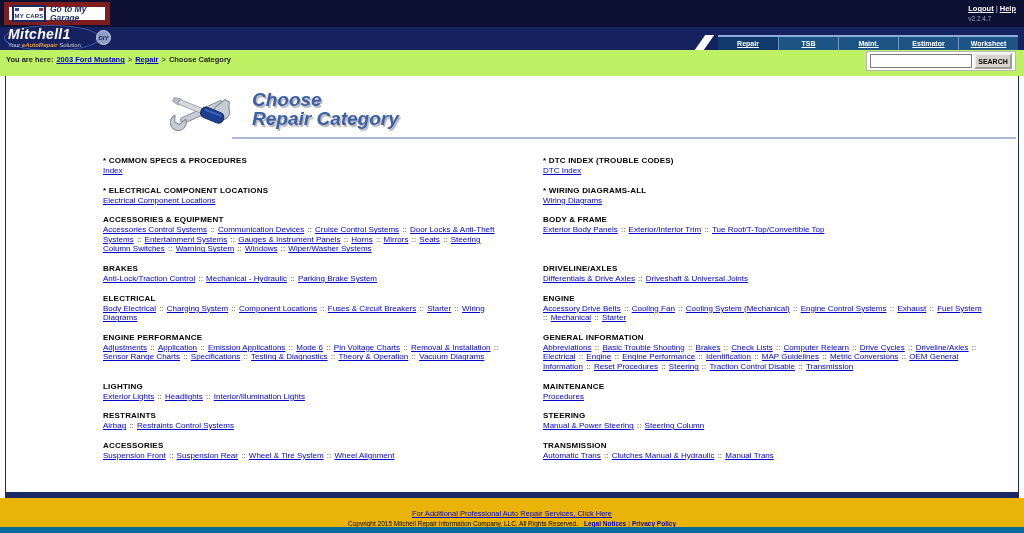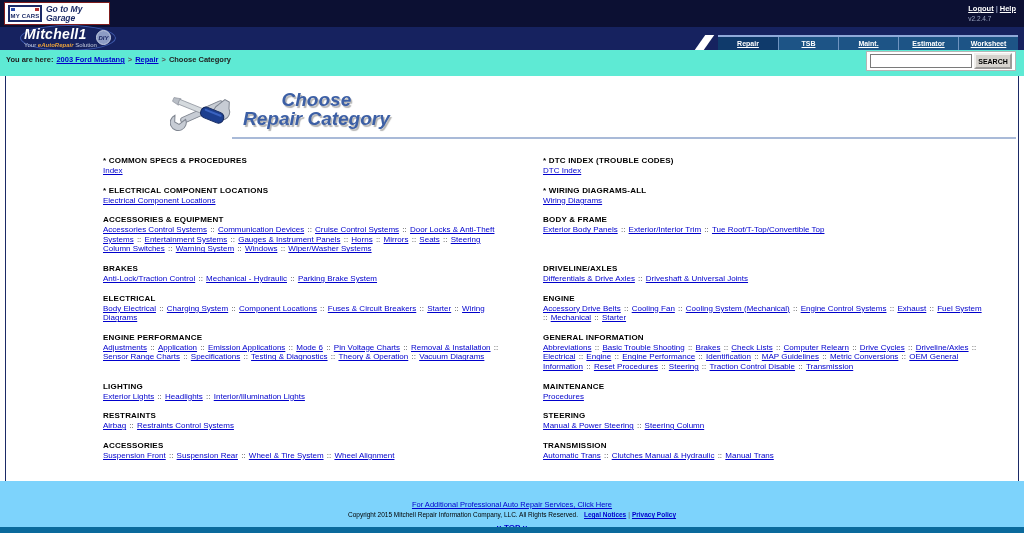--- a/index.html
+++ b/index.html
@@ -7,38 +7,38 @@
   body {
     position:relative; overflow:hidden; background:#ffffff;
     font-family:"Liberation Sans", sans-serif; -webkit-font-smoothing:antialiased;
   }
   a { cursor:pointer; }
 
   
   .top-strip { position:absolute; top:0; left:0; right:0; height:27px; background:#0c1033; }
   .garage-btn {
     position:absolute; left:4px; top:2px; width:106px; height:23px; background:#fff;
-    border:1px solid #7f1d1d; display:flex; align-items:center; gap:4px; padding:1px 3px; cursor:pointer;
+    border:5px solid #7f1d1d; display:flex; align-items:center; gap:4px; padding:1px 3px; cursor:pointer;
   }
   .plate {
     width:34px; height:17px; border:2px solid #1b2a66; background:#fff; position:relative;
     display:flex; align-items:flex-end; justify-content:center; flex:none;
   }
   .plate-text { font-size:6px; font-weight:bold; color:#1b2a66; letter-spacing:0.2px; line-height:8px; }
   .plate .sticker-l { position:absolute; left:1px; top:1px; width:4px; height:3px; background:#2b4ba8; }
   .plate .sticker-r { position:absolute; right:1px; top:1px; width:4px; height:3px; background:#b03030; }
   .garage-label { font-size:8.5px; font-weight:bold; font-style:italic; color:#1b2a66; line-height:9px; }
   .session-links { position:absolute; right:8px; top:4px; font-size:7.5px; font-weight:bold; color:#fff; }
   .session-links a { color:#fff; text-decoration:underline; }
   .session-links .pipe { color:#8e97b8; margin:0 2px; }
   .version { font-size:6.5px; font-weight:normal; color:#9aa4c0; margin-top:2px; }
 
   
   .brand-band { position:absolute; top:27px; left:0; right:0; height:23px; background:#16225f; }
-  .logo-block { position:absolute; left:24px; top:0; height:17px; }
+  .logo-block { position:absolute; left:8px; top:0; height:17px; }
   .logo-ellipse { position:absolute; left:-4px; top:-2px; width:96px; height:26px; border:1px solid #3d57a8; border-radius:50%; }
   .logo-text { position:relative; font-size:14px; font-weight:bold; font-style:italic; color:#ffffff; letter-spacing:0.3px; line-height:15px; }
   .diy-badge {
     position:absolute; left:84px; top:1px; width:15px; height:15px; border-radius:50%;
     background:#8d9cc4; border:1px solid #c6cfe4; color:#16225f; font-size:6px; font-weight:bold; font-style:italic;
     display:flex; align-items:center; justify-content:center;
   }
   .tagline { position:relative; font-size:6px; color:#c8cede; line-height:7px; }
   .tagline .em { color:#e8a13c; font-weight:bold; font-style:italic; }
   .tab-zone { position:absolute; right:6px; bottom:0; }
@@ -46,55 +46,55 @@
   .tabs { display:flex; height:13px; }
   .tab {
     width:60px; background:#1d5486; color:#fff; font-size:7px; font-weight:bold; text-decoration:underline;
     display:flex; align-items:center; justify-content:center; border-left:1px solid #6f93c0;
   }
   .tab:first-child { border-left:none; }
   .tab.active { background:#0f3a6b; }
   .slash { position:absolute; left:-18px; bottom:0; width:9px; height:15px; background:#ffffff; transform:skewX(-35deg); }
 
   
-  .breadcrumb-row { position:absolute; top:50px; left:0; right:0; height:26px; background:#5eead4; }
+  .breadcrumb-row { position:absolute; top:50px; left:0; right:0; height:26px; background:#bef264; }
   .breadcrumb { position:absolute; left:6px; top:5px; font-size:7.5px; font-weight:bold; color:#222; }
   .breadcrumb .bc-prefix { color:#222; margin-right:3px; }
   .breadcrumb a.bc-link { color:#0000cc; text-decoration:underline; }
   .breadcrumb .bc-sep { color:#555; margin:0 3px; }
   .breadcrumb .bc-current { color:#222; }
   .search-wrap {
     position:absolute; right:8px; top:1px; width:150px; height:20px; background:#fff;
     border:1px solid #b5b5b5; display:flex; align-items:center; gap:2px; padding:2px 3px;
   }
   .search-input { flex:1; height:14px; border:1px solid #7a7a7a; font-size:8px; padding:0 2px; min-width:0; }
   .search-btn {
     flex:none; width:38px; height:16px; font-size:7px; font-weight:bold; color:#000;
     background:#d6d3ce; border:2px outset #f0efec; cursor:pointer; font-family:"Liberation Sans", sans-serif;
   }
 
   
   .content {
     position:absolute; top:76px; left:5px; right:5px; bottom:41px; background:#fff;
     border-left:1px solid #1b2a66; border-right:1px solid #1b2a66; overflow:hidden;
   }
-  .title-row { display:flex; align-items:flex-start; gap:9px; margin:12px 0 0 164px;text-align:center; }
+  .title-row { display:flex; align-items:flex-start; gap:18px; margin:12px 0 0 164px; }
   .title-icon { flex:none; }
   .title-text { font-size:19px; font-weight:bold; font-style:italic; color:#3c5fa5; line-height:19px; text-shadow:1.5px 1.5px 1px #b4b4b4; padding-top:2px; }
   .title-rule { height:2px; background:#a9bad8; margin:3px 2px 0 226px; }
 
   .cat-grid { margin:17px 0 0 97px; display:grid; grid-template-columns:400px 440px; column-gap:40px; row-gap:10px; }
   .cat-heading { font-size:8px; font-weight:bold; color:#000; letter-spacing:0.2px; line-height:10px; }
   .cat-links { font-size:8px; line-height:9.6px; color:#333; }
   .cat-links a { color:#0000cc; text-decoration:underline; }
   .cat-sep { color:#333; margin:0 1px; }
 
   
   .content-bottom-bar { position:absolute; left:5px; right:5px; bottom:35px; height:6px; background:#1b2a66; }
-  .footer { position:absolute; left:0; right:0; bottom:6px; height:46px; background:#7dd3fc; text-align:center; padding-top:19px; }
+  .footer { position:absolute; left:0; right:0; bottom:6px; height:29px; background:#eab308; text-align:center; padding-top:11px; }
   .footer-services { font-size:7.5px; }
   .footer-services a { color:#0000cc; text-decoration:underline; }
   .footer-copy { font-size:6.5px; color:#000; margin-top:2px; }
   .footer-copy a { color:#0000cc; text-decoration:underline; font-weight:bold; }
   .footer-copy .copy-text { margin-right:6px; }
   .footer-copy .pipe { color:#555; margin:0 2px; }
   .footer-top { font-size:8px; font-weight:bold; margin-top:5px; }
   .footer-top a { color:#0000cc; text-decoration:underline; }
   .bottom-strip { position:absolute; left:0; right:0; bottom:0; height:6px; background:#0a6a9c; }
 </style>

